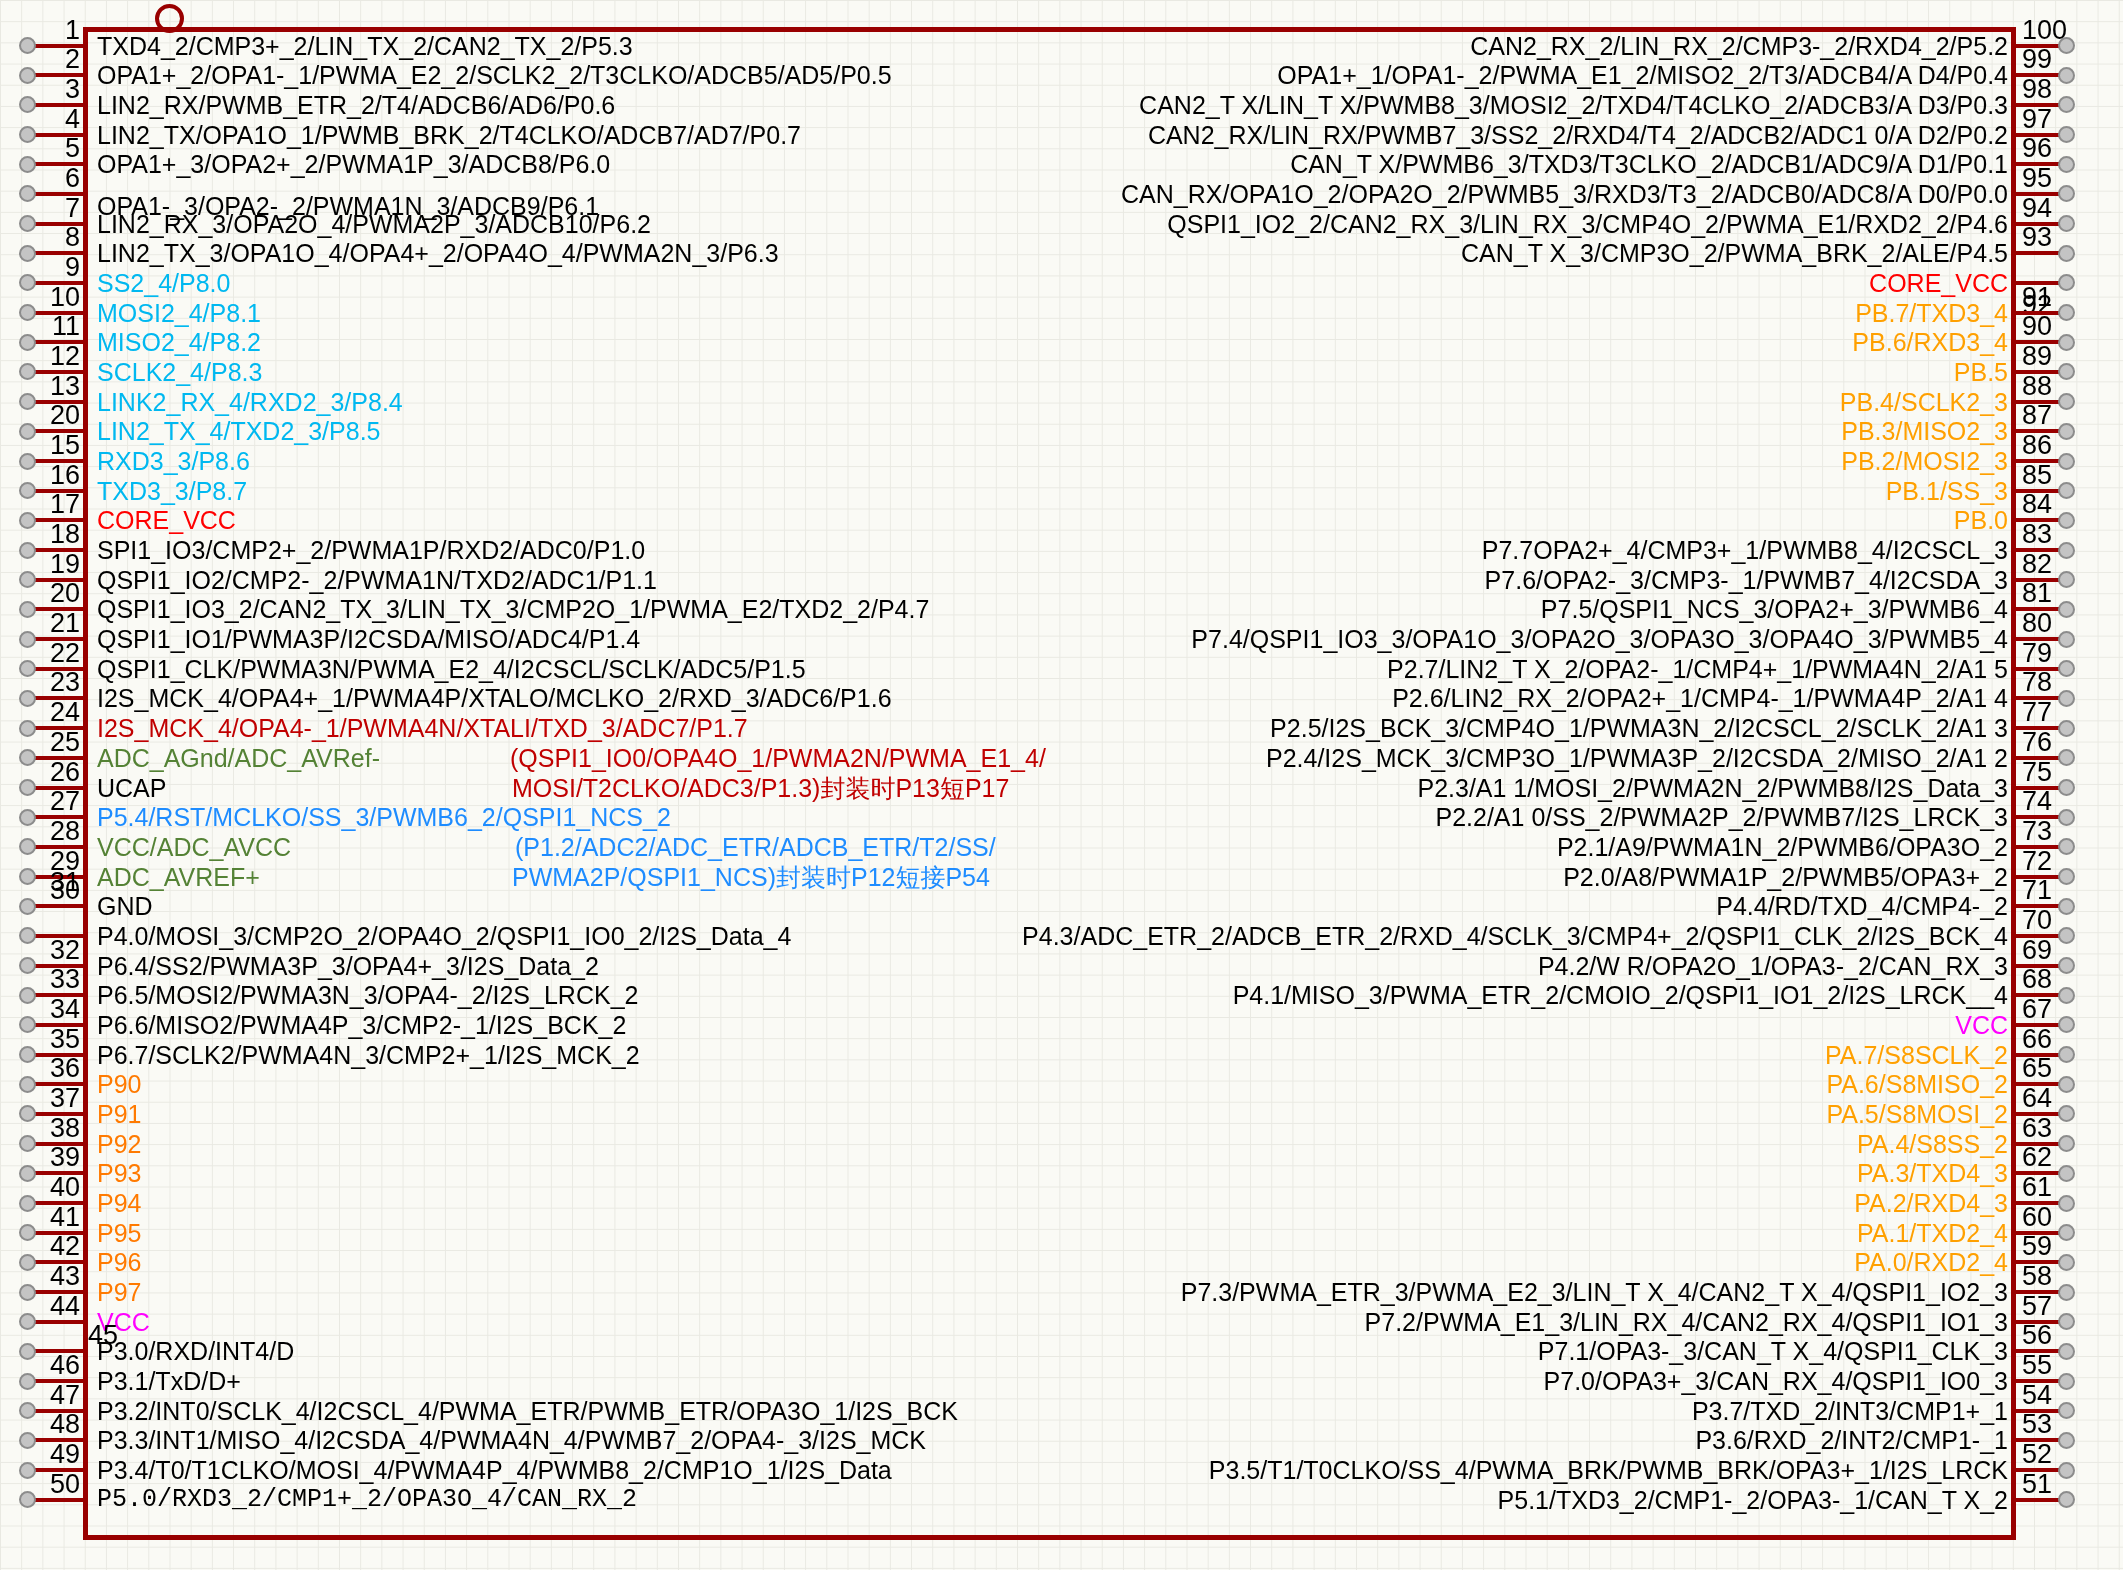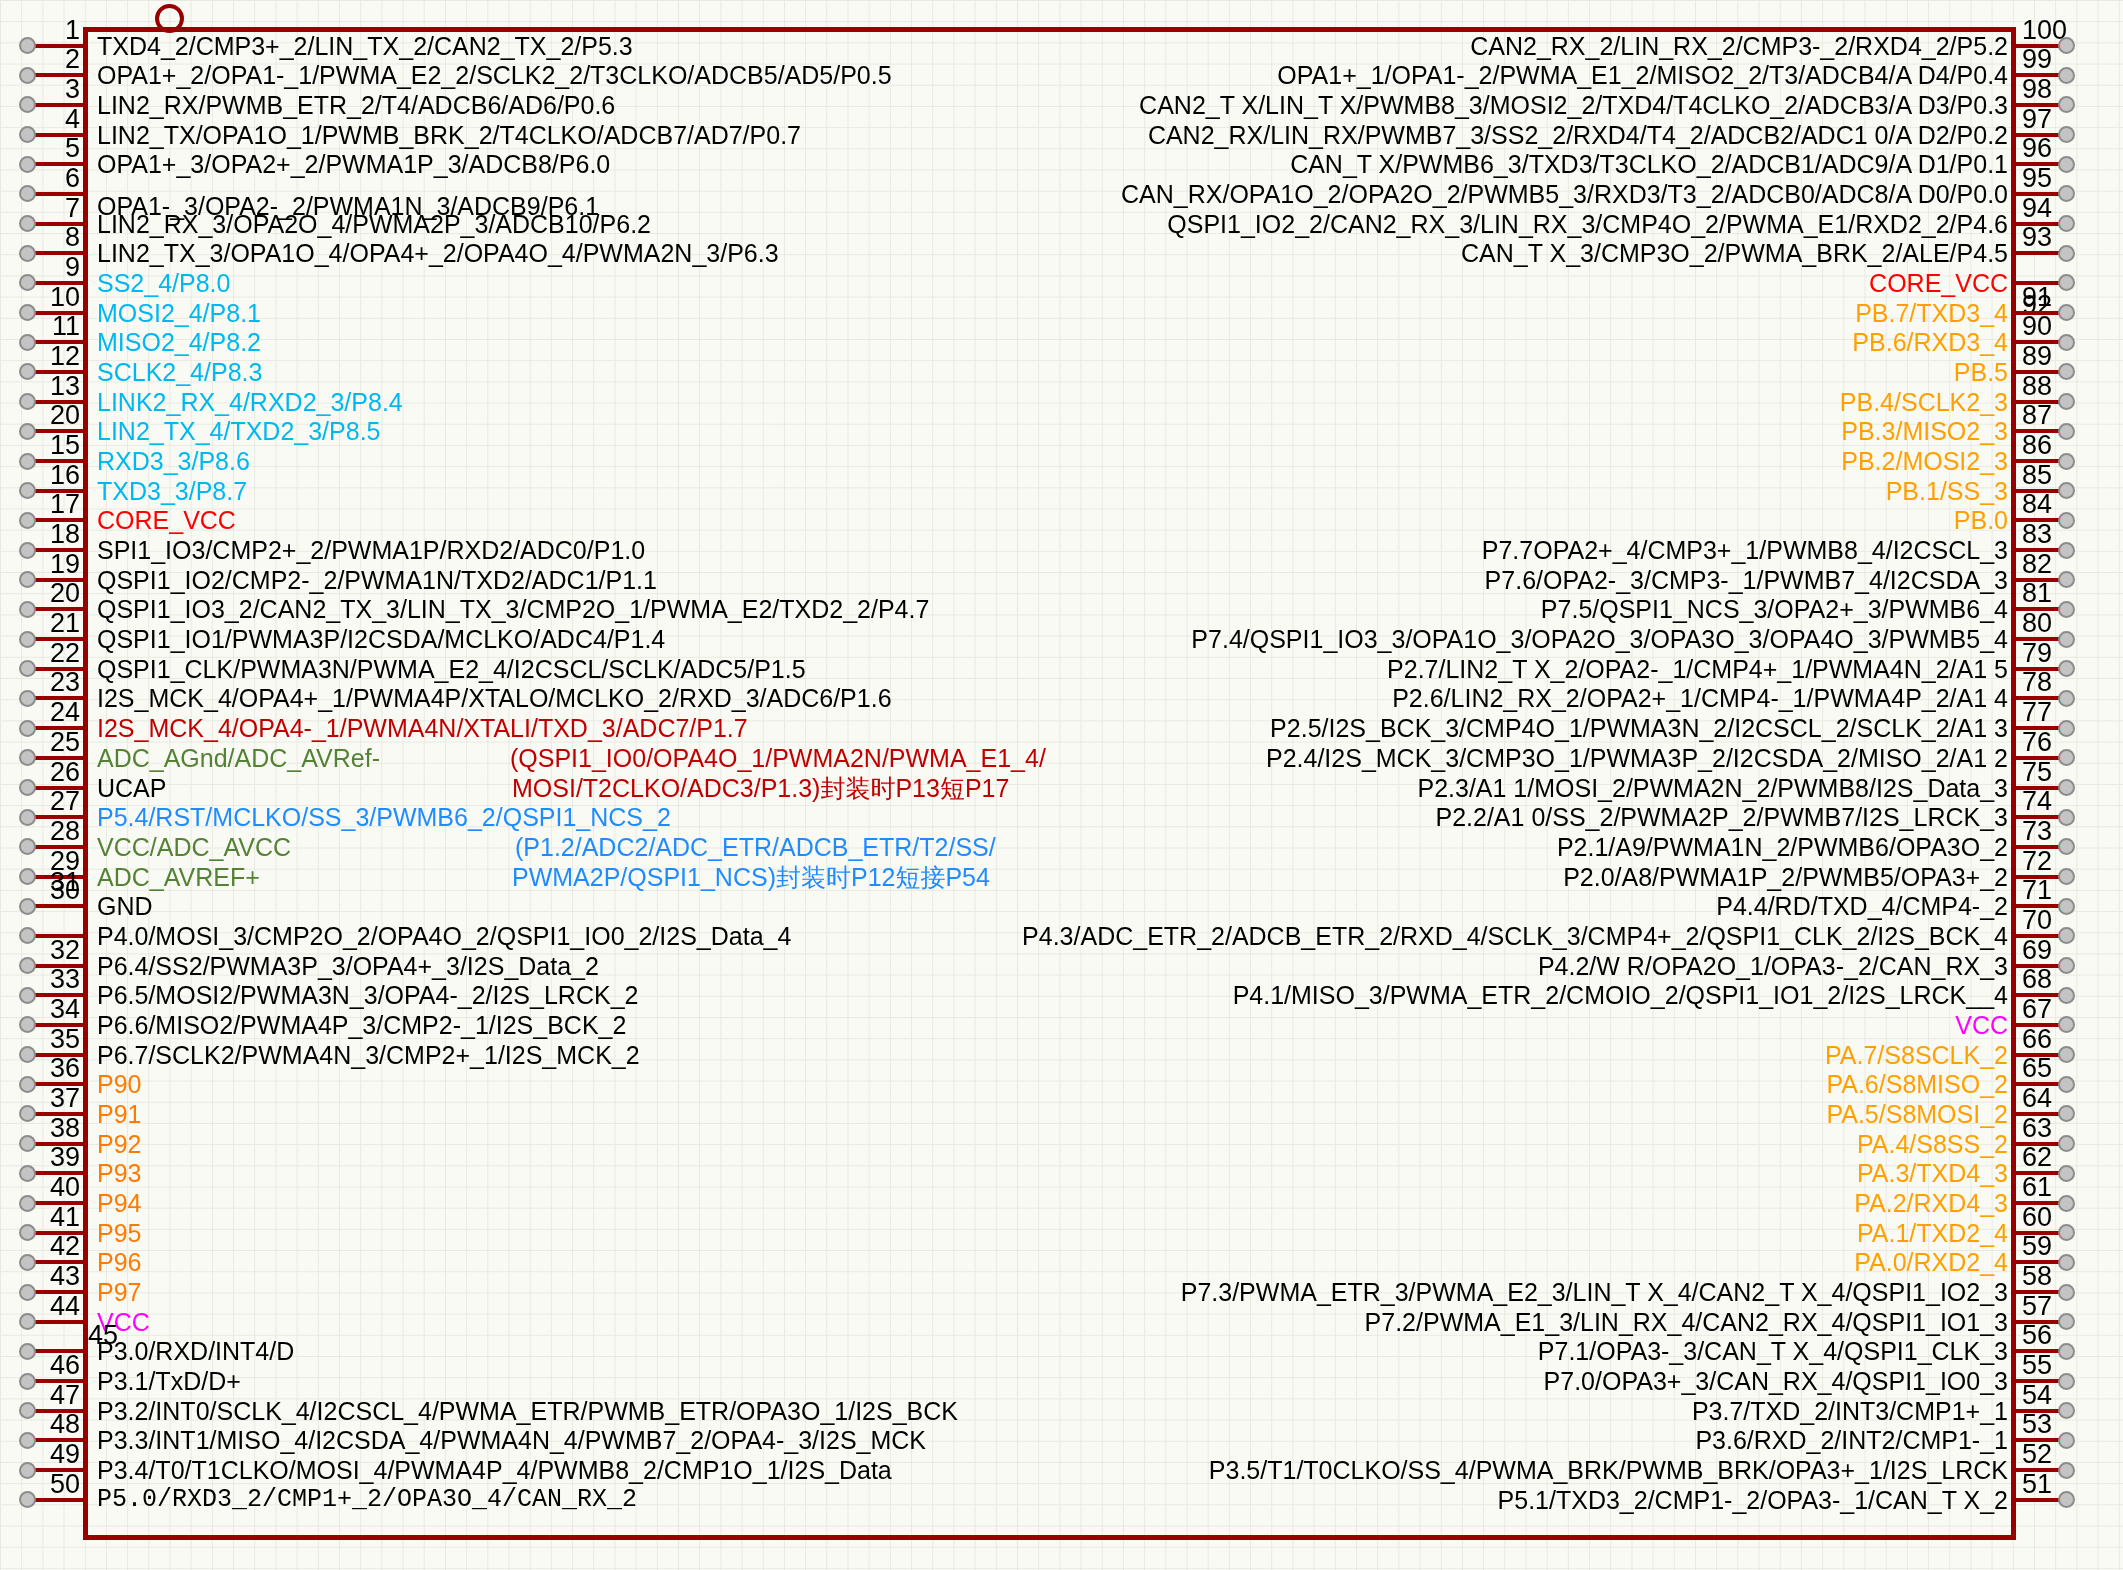--- a/index.html
+++ b/index.html
@@ -170,21 +170,21 @@
       <div>
         <div class="pin-line left" style="top: 607.42px;"></div>
         <div class="pin-dot" style="top: 600.92px; left: 19px;"></div>
         <div class="pin-num left" style="top: 580.42px;">20</div>
         <div class="pin-label left" style="top: 594.42px; color: rgb(0, 0, 0);">QSPI1_IO3_2/CAN2_TX_3/LIN_TX_3/CMP2O_1/PWMA_E2/TXD2_2/P4.7</div>
       </div>
       <div>
         <div class="pin-line left" style="top: 637.1px;"></div>
         <div class="pin-dot" style="top: 630.6px; left: 19px;"></div>
         <div class="pin-num left" style="top: 610.1px;">21</div>
-        <div class="pin-label left" style="top: 624.1px; color: rgb(0, 0, 0);">QSPI1_IO1/PWMA3P/I2CSDA/MCLKO/ADC4/P1.4</div>
+        <div class="pin-label left" style="top: 624.1px; color: rgb(0, 0, 0);">QSPI1_IO1/PWMA3P/I2CSDA/MISO/ADC4/P1.4</div>
       </div>
       <div>
         <div class="pin-line left" style="top: 666.78px;"></div>
         <div class="pin-dot" style="top: 660.28px; left: 19px;"></div>
         <div class="pin-num left" style="top: 639.78px;">22</div>
         <div class="pin-label left" style="top: 653.78px; color: rgb(0, 0, 0);">QSPI1_CLK/PWMA3N/PWMA_E2_4/I2CSCL/SCLK/ADC5/P1.5</div>
       </div>
       <div>
         <div class="pin-line left" style="top: 696.46px;"></div>
         <div class="pin-dot" style="top: 689.96px; left: 19px;"></div>

